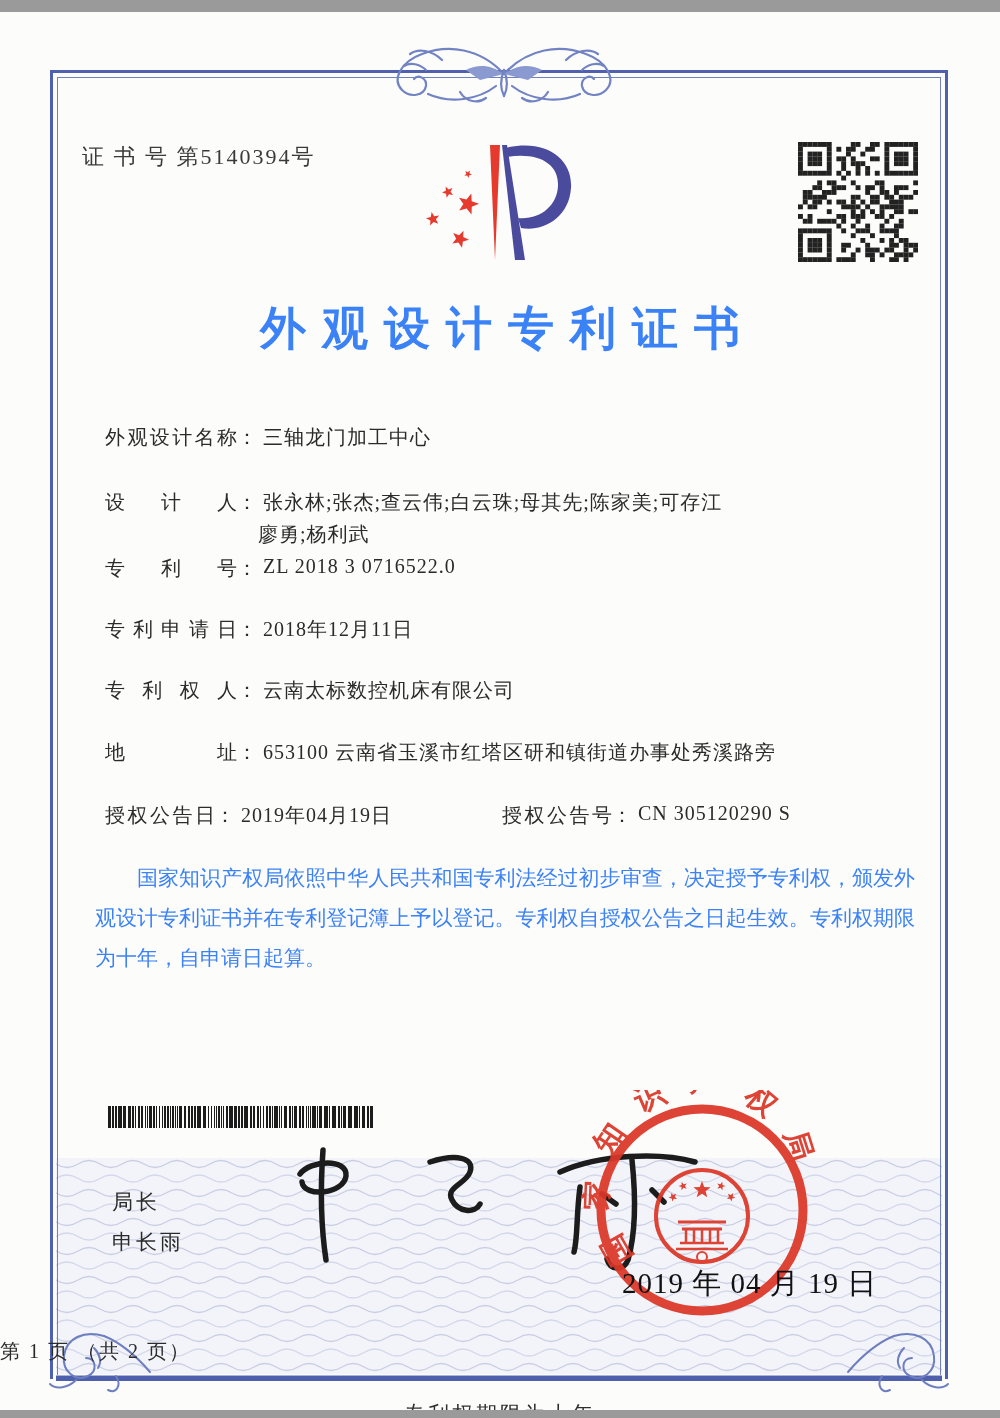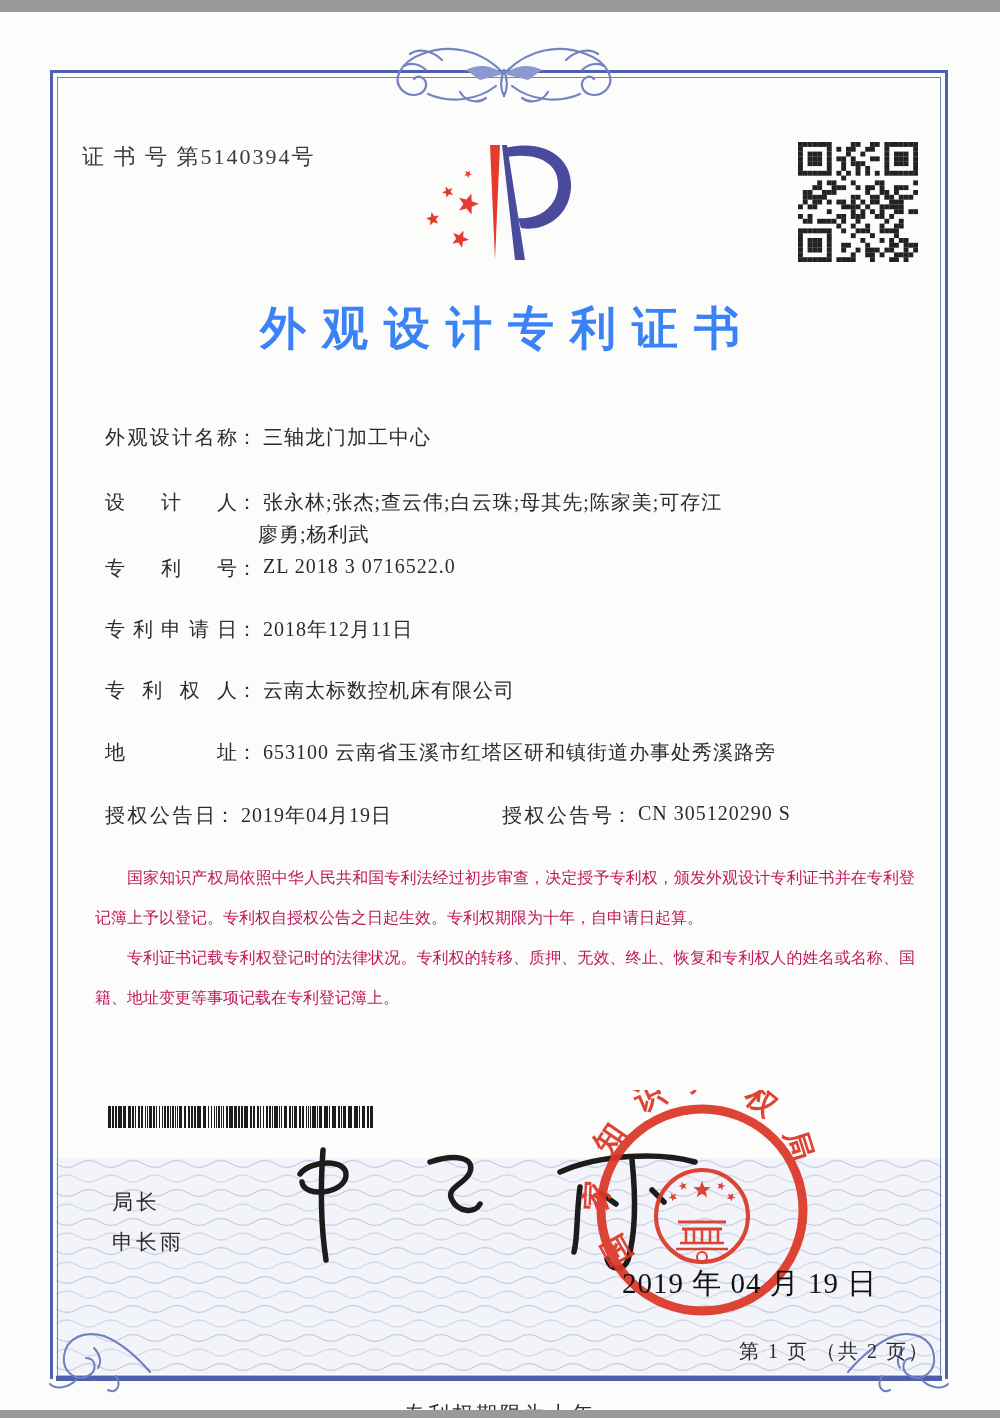--- a/index.html
+++ b/index.html
@@ -21,28 +21,28 @@
   .doc-title{left:0;top:286px;width:100%;text-align:center;
     font-size:46px;font-weight:bold;letter-spacing:16px;color:#3b82f6;text-indent:16px;}
   
   .field-row{position:absolute;left:105px;font-size:20px;white-space:nowrap;}
   .flabel{display:inline-block;width:132px;text-align:justify;text-align-last:justify;
     vertical-align:top;}
   .fcolon{display:inline-block;vertical-align:top;}
   .fvalue{display:inline-block;margin-left:6px;vertical-align:top;letter-spacing:1px;}
   .fvalue2{position:absolute;left:258px;font-size:20px;letter-spacing:1px;white-space:nowrap;}
   
-  .body-text{left:95px;top:846px;width:820px;font-size:16px;line-height:40px;
-    text-align:justify;color:#be185d;font-family:Liberation Serif, serif;}
+  .body-text{left:95px;top:846px;width:820px;font-size:21px;line-height:40px;
+    text-align:justify;color:#3b82f6;font-family:Liberation Serif, serif;}
   .body-text p{margin:0;text-indent:2em;}
   
   .sig-title{left:112px;top:1176px;font-size:21px;letter-spacing:3px;z-index:3;}
   .sig-name{left:112px;top:1216px;font-size:21px;letter-spacing:3px;z-index:3;}
   .seal-date{left:622px;top:1252px;font-size:29px;letter-spacing:1px;color:#111;z-index:6;white-space:nowrap;}
-  .page-no{left:0;top:1326px;width:930px;text-align:right;font-size:20px;letter-spacing:2px;z-index:3;}
+  .page-no{left:0;top:1326px;width:930px;text-align:left;font-size:20px;letter-spacing:2px;z-index:3;}
   .back-note{left:0;top:1388px;width:100%;text-align:center;font-size:21px;letter-spacing:3px;color:#2f2f2f;}
   .z1{z-index:1}.z2{z-index:2}.z3{z-index:3}.z4{z-index:4}.z5{z-index:5}
 </style>
 </head>
 <body>
 
 <div class="page">
 
   <svg id="waves" class="abs z1" style="left:56px;top:1146px;" width="886" height="216" viewBox="0 0 886 216">
       <rect width="886" height="216" fill="#f3f4f9"></rect>
@@ -407,21 +407,20 @@
 
   <div class="field-row z3" style="top:790px">
     <span class="flabel" style="width:110px">授权公告日</span><span class="fcolon">：</span><span class="fvalue">2019年04月19日</span>
   </div>
   <div class="field-row z3" style="top:790px;left:502px">
     <span class="flabel" style="width:110px">授权公告号</span><span class="fcolon">：</span><span class="fvalue">CN 305120290 S</span>
   </div>
 
   <div class="abs body-text z3">
     <p>国家知识产权局依照中华人民共和国专利法经过初步审查，决定授予专利权，颁发外观设计专利证书并在专利登记簿上予以登记。专利权自授权公告之日起生效。专利权期限为十年，自申请日起算。</p>
-    <p>专利证书记载专利权登记时的法律状况。专利权的转移、质押、无效、终止、恢复和专利权人的姓名或名称、国籍、地址变更等事项记载在专利登记簿上。</p>
   </div>
 
   <svg id="barcode" class="abs z3" style="left:108px;top:1094px;" width="266" height="22" viewBox="0 0 266 22">
       <rect x="0" y="0" width="3" height="22" fill="#1c1c1c"></rect>
       <rect x="4" y="0" width="2" height="22" fill="#1c1c1c"></rect>
       <rect x="7" y="0" width="2" height="22" fill="#1c1c1c"></rect>
       <rect x="10" y="0" width="4" height="22" fill="#1c1c1c"></rect>
       <rect x="15" y="0" width="3" height="22" fill="#1c1c1c"></rect>
       <rect x="20" y="0" width="3" height="22" fill="#1c1c1c"></rect>
       <rect x="24" y="0" width="2" height="22" fill="#1c1c1c"></rect>

